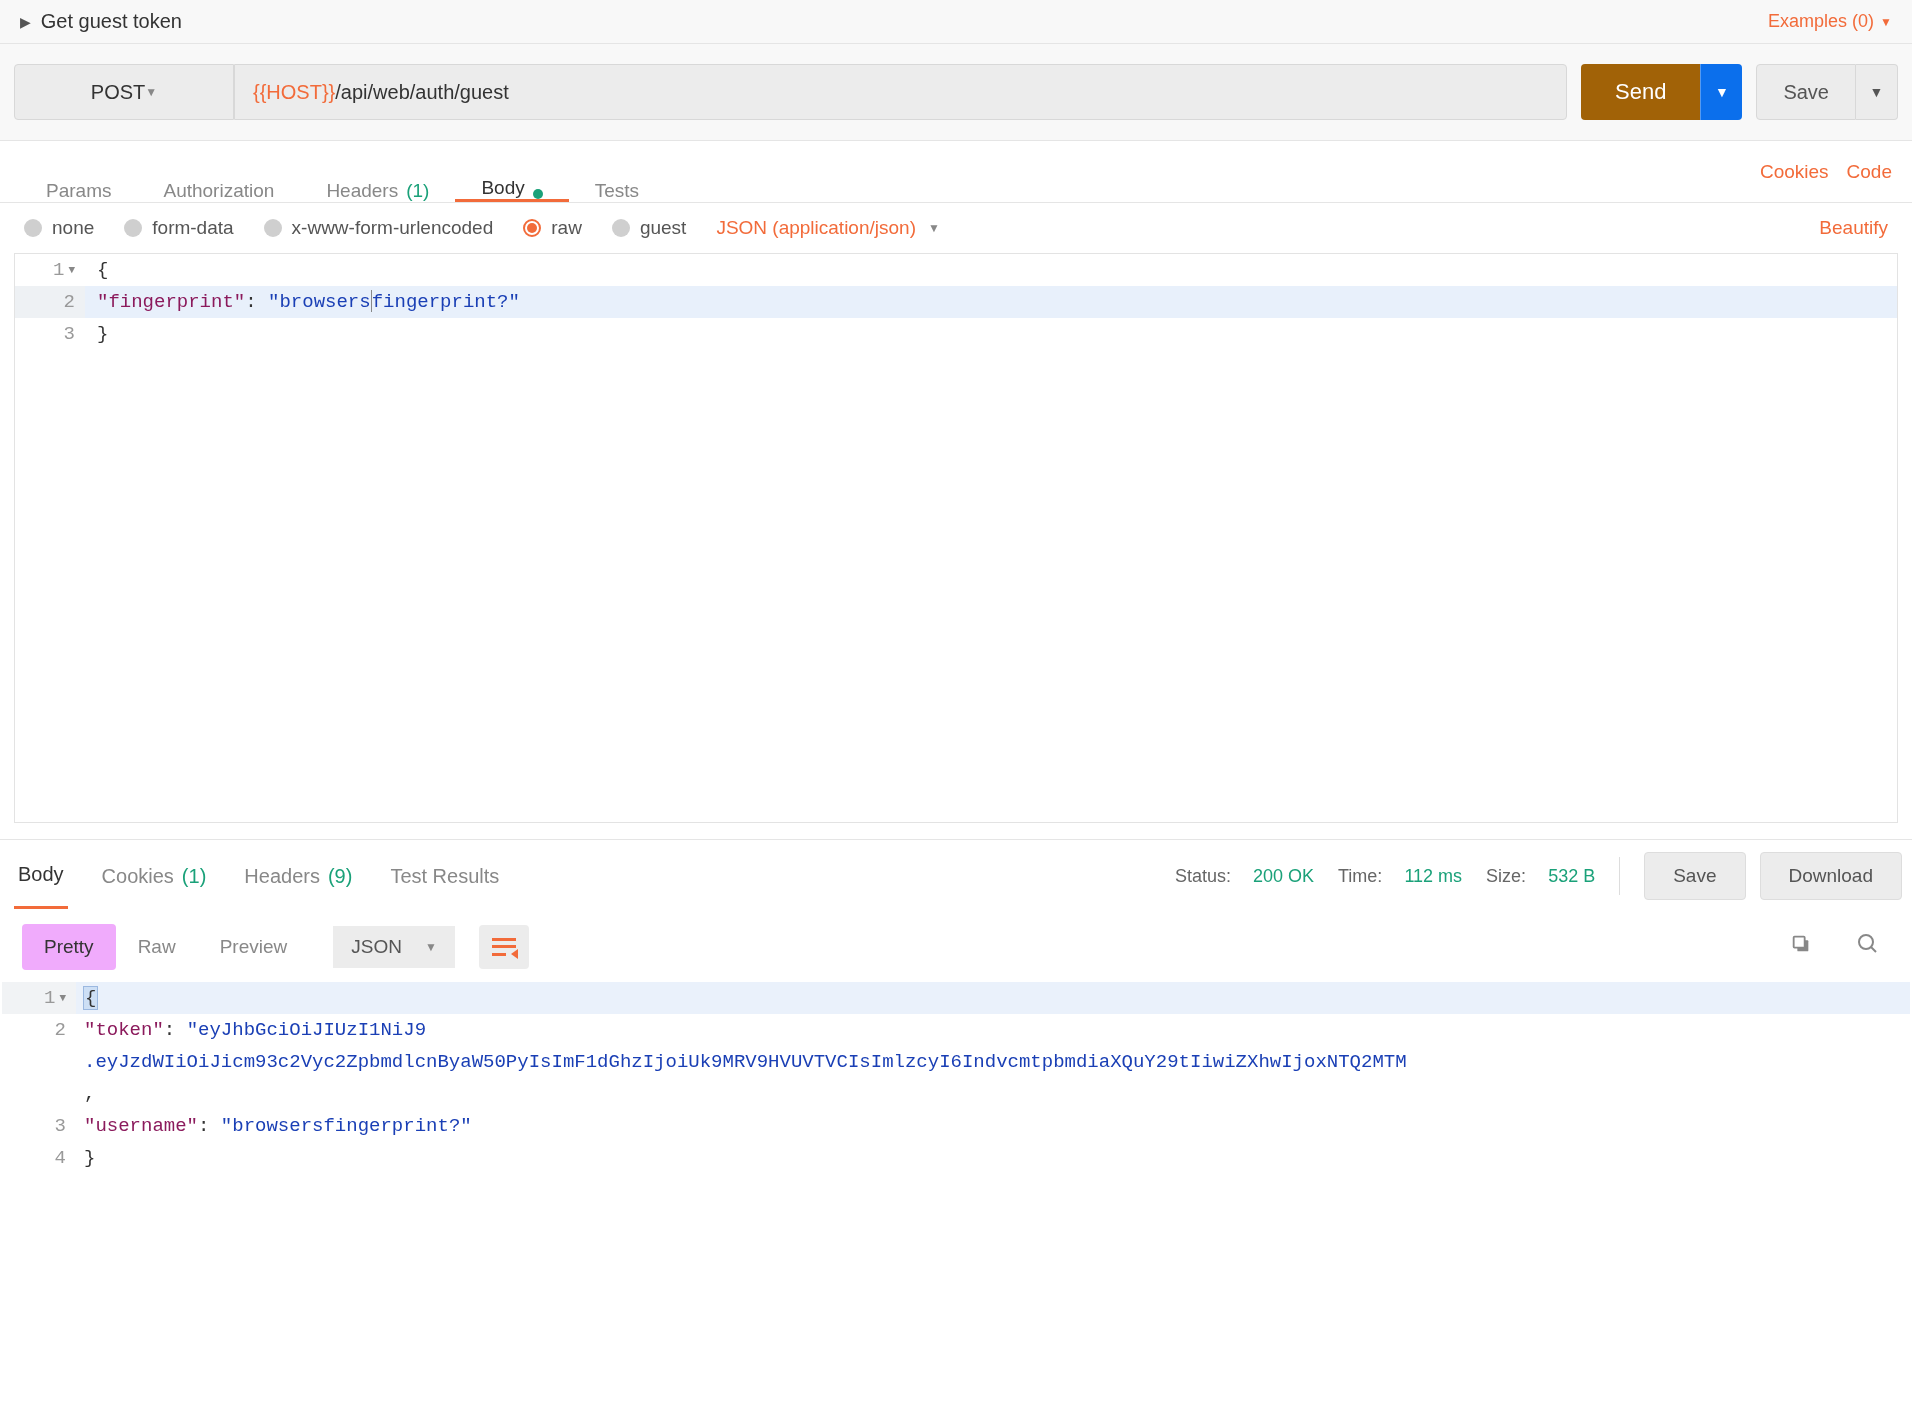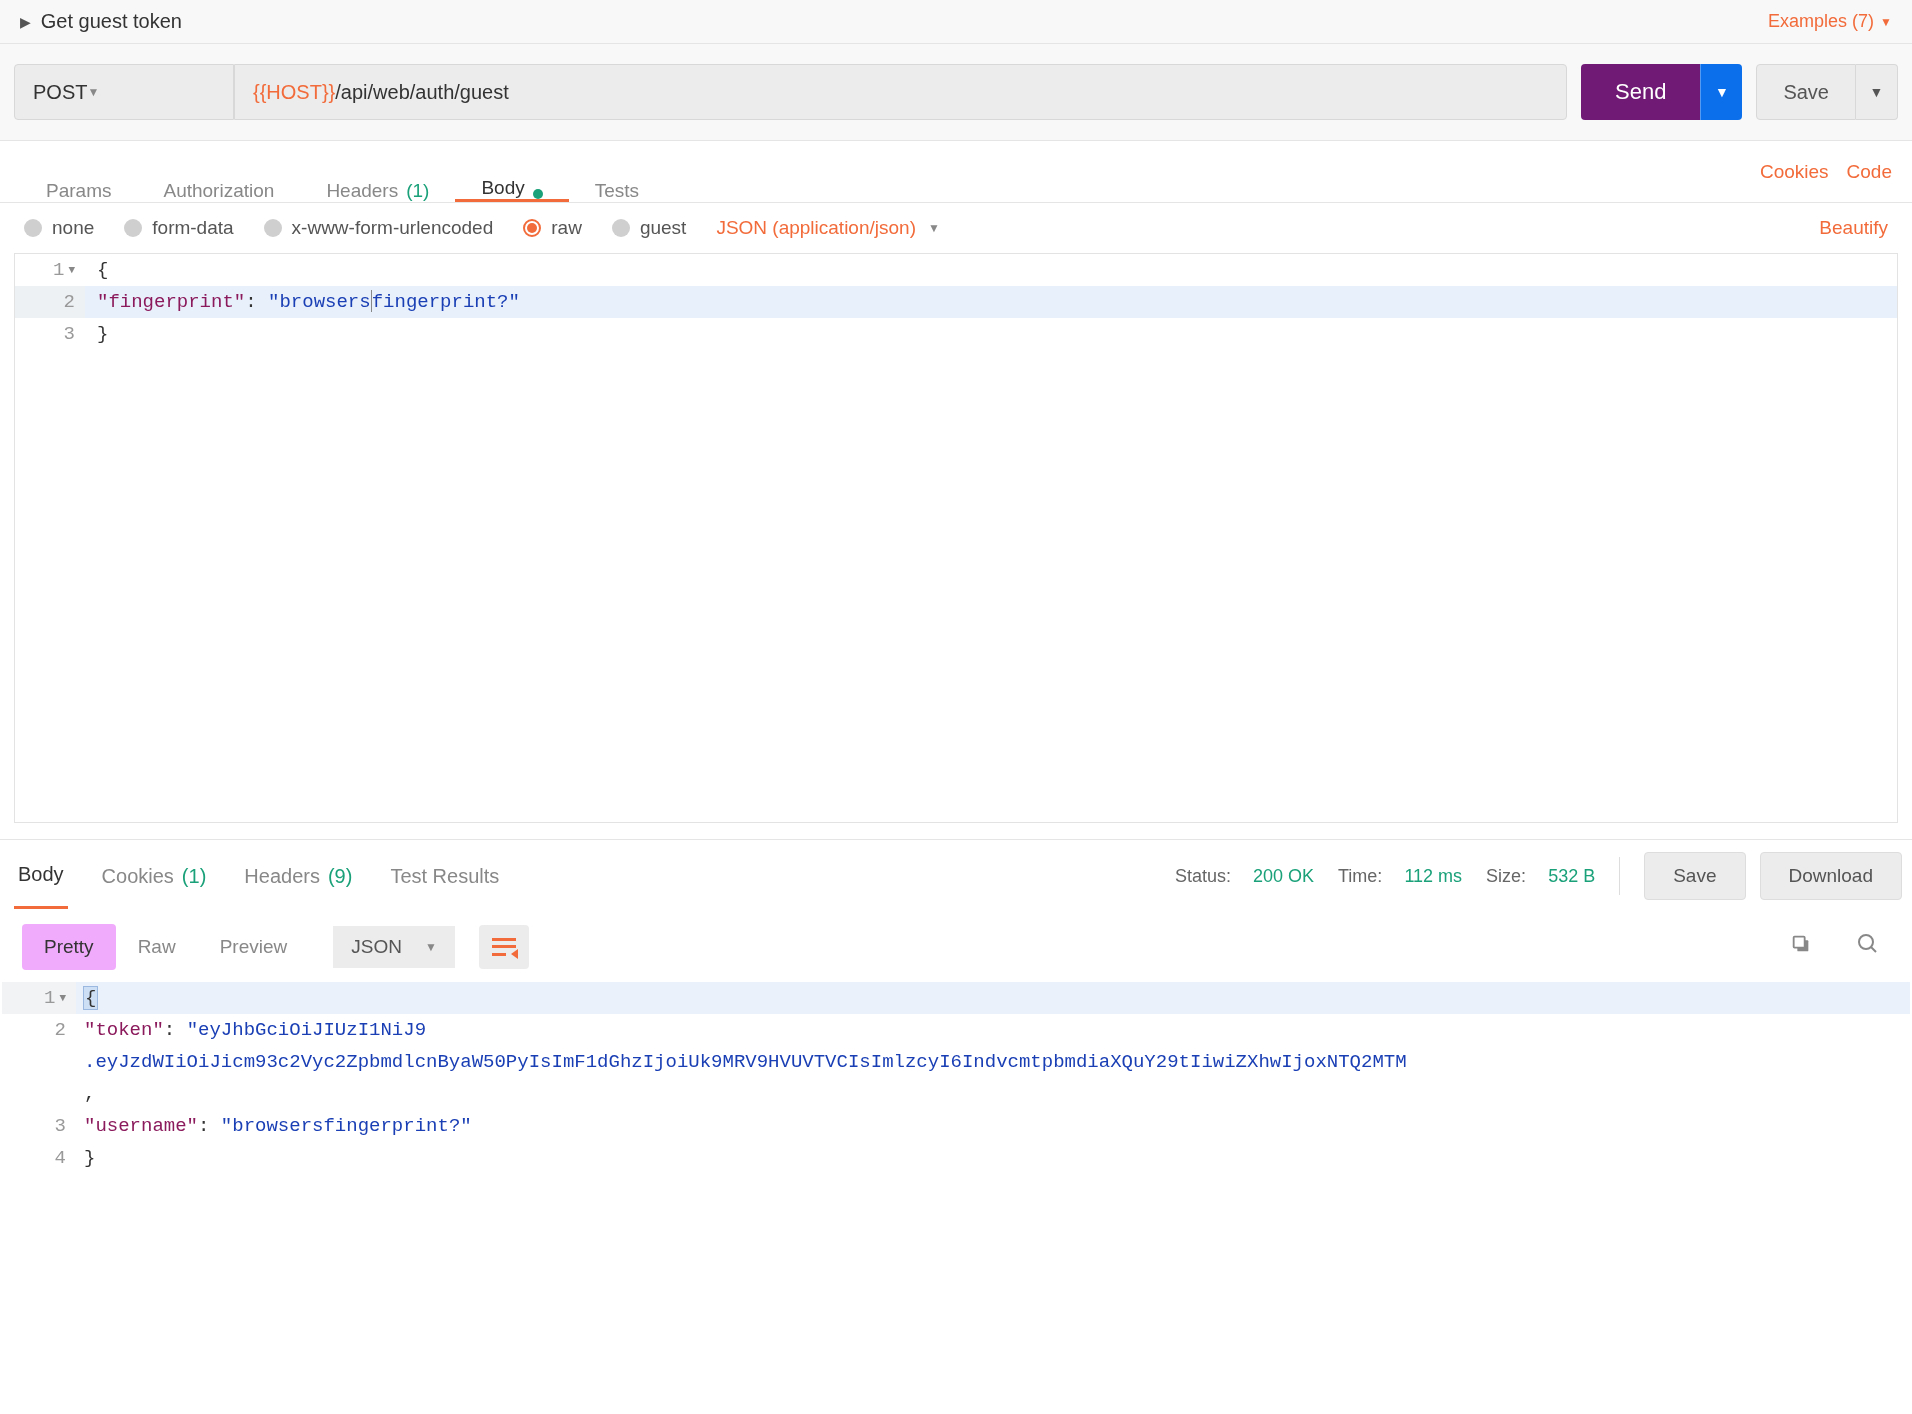--- a/index.html
+++ b/index.html
@@ -27,21 +27,21 @@
 
 .req-row {
   display: flex;
   gap: 14px;
   align-items: center;
   padding: 20px 14px;
   border-bottom: 1px solid #e5e5e5;
   background: #f8f8f8;
 }
 .method-select {
-  display: flex; align-items: center; justify-content: flex-start;
+  display: flex; align-items: center; justify-content: center;
   width: 220px; height: 56px;
   padding: 0 18px;
   background: #ececec;
   border: 1px solid #d8d8d8;
   border-radius: 4px 0 0 4px;
   font-size: 20px; font-weight: 500;
   cursor: pointer;
 }
 .url-input {
   flex: 1; height: 56px;
@@ -51,21 +51,21 @@
   border-radius: 0 4px 4px 0;
   display: flex; align-items: center;
   font-size: 20px;
   margin-left: -14px;
 }
 .url-input .var { color: #f26b3a; }
 .send-group {
   display: flex; height: 56px;
 }
 .send-btn {
-  background: #701a75; color: #fff;
+  background: #a16207; color: #fff;
   border: none; border-radius: 4px 0 0 4px;
   font-size: 22px; font-weight: 500;
   padding: 0 34px; cursor: pointer;
 }
 .send-dd {
   background: #0b6fec; color: #fff;
   border: none; border-left: 1px solid rgba(255,255,255,0.3);
   border-radius: 0 4px 4px 0;
   width: 42px; font-size: 14px; cursor: pointer;
 }
@@ -219,21 +219,21 @@
 </style>
 </head>
 <body>
 
 <div class="titlebar">
   <div class="titlebar-left">
     <span class="caret">▶</span>
     <span>Get guest token</span>
   </div>
   <div class="examples-link">
-    <span>Examples (7)</span>
+    <span>Examples (0)</span>
     <span class="dd">▼</span>
   </div>
 </div>
 
 <div class="req-row">
   <div class="method-select">
     <span>POST</span>
     <span style="font-size:12px;color:#888">▼</span>
   </div>
   <div class="url-input">

